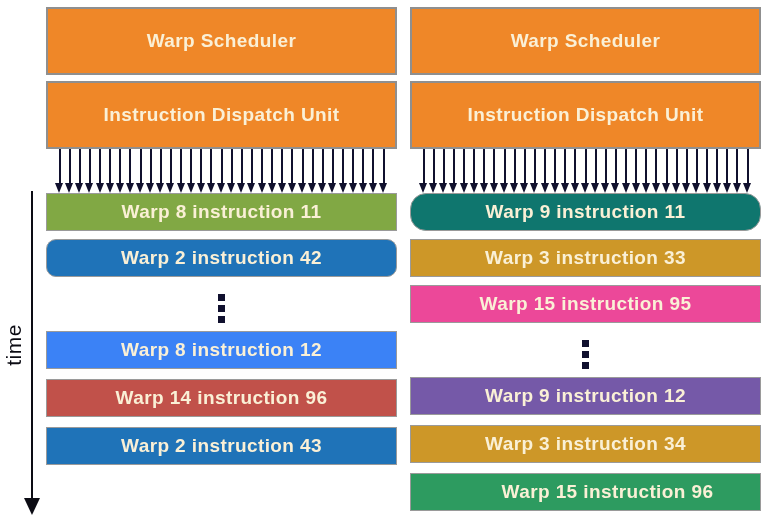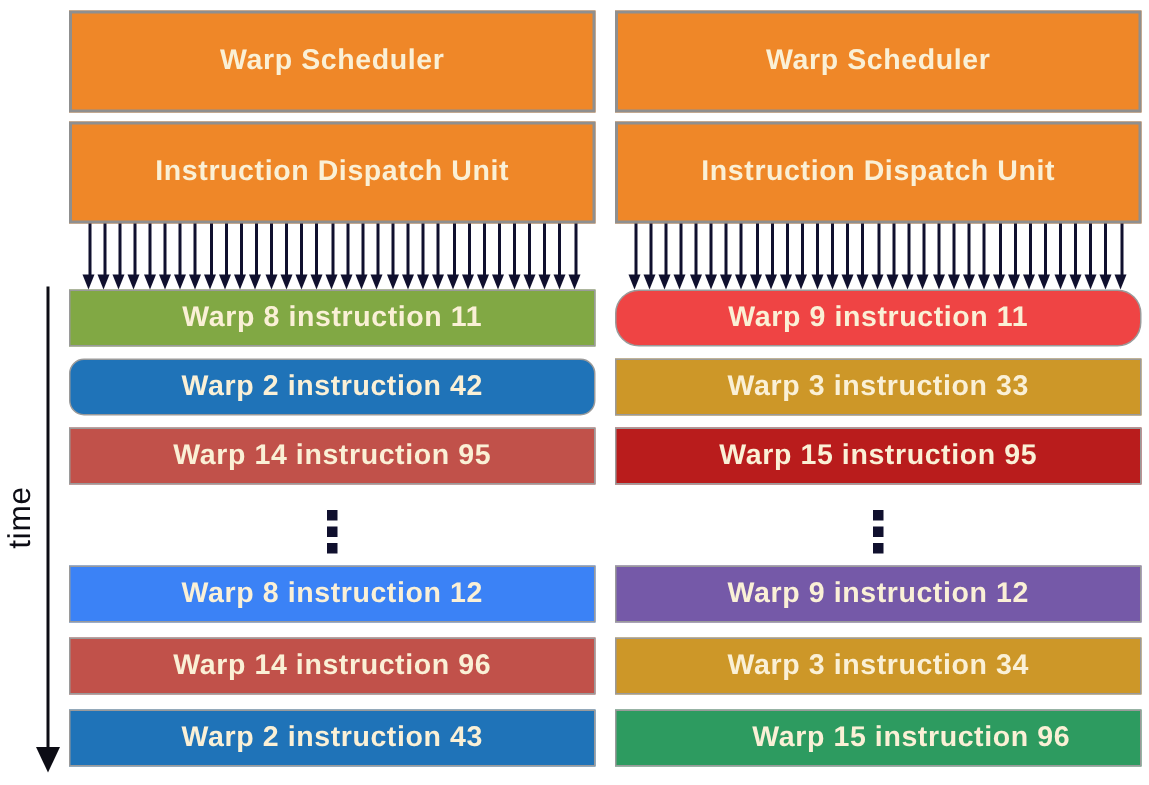--- a/index.html
+++ b/index.html
@@ -265,21 +265,20 @@
           <div class="head"></div>
         </div>
         <div class="arrow">
           <div class="shaft"></div>
           <div class="head"></div>
         </div>
       </div>
     <div class="rows">
         <div class="bar b1" style="background: rgb(129, 168, 68);">Warp 8 instruction 11</div>
         <div class="bar b2" style="background: rgb(31, 115, 184); border-radius: 10px;">Warp 2 instruction 42</div>
-        <div class="bar b3" style="background: rgb(193, 81, 74);">Warp 14 instruction 95</div>
         <div class="ellipsis">
           <div class="dot"></div>
           <div class="dot"></div>
           <div class="dot"></div>
         </div>
         <div class="bar b4" style="background: #3b82f6;">Warp 8 instruction 12</div>
         <div class="bar b5" style="background: rgb(193, 81, 74);">Warp 14 instruction 96</div>
         <div class="bar b6" style="background: rgb(31, 115, 184);">Warp 2 instruction 43</div>
       </div>
   </div>
@@ -415,23 +414,23 @@
         <div class="arrow">
           <div class="shaft"></div>
           <div class="head"></div>
         </div>
         <div class="arrow">
           <div class="shaft"></div>
           <div class="head"></div>
         </div>
       </div>
     <div class="rows">
-        <div class="bar b1" style="background: #ef4444; border-radius: 16px;">Warp 9 instruction 11</div>
+        <div class="bar b1" style="background: #0f766e; border-radius: 16px;">Warp 9 instruction 11</div>
         <div class="bar b2" style="background: rgb(205, 151, 40);">Warp 3 instruction 33</div>
-        <div class="bar b3" style="background: #b91c1c;">Warp 15 instruction 95</div>
+        <div class="bar b3" style="background: #ec4899;">Warp 15 instruction 95</div>
         <div class="ellipsis">
           <div class="dot"></div>
           <div class="dot"></div>
           <div class="dot"></div>
         </div>
         <div class="bar b4" style="background: rgb(117, 89, 168);">Warp 9 instruction 12</div>
         <div class="bar b5" style="background: rgb(205, 151, 40);">Warp 3 instruction 34</div>
         <div class="bar b6" style="background: rgb(45, 155, 96); padding-left: 44px;">Warp 15 instruction 96</div>
       </div>
   </div>

